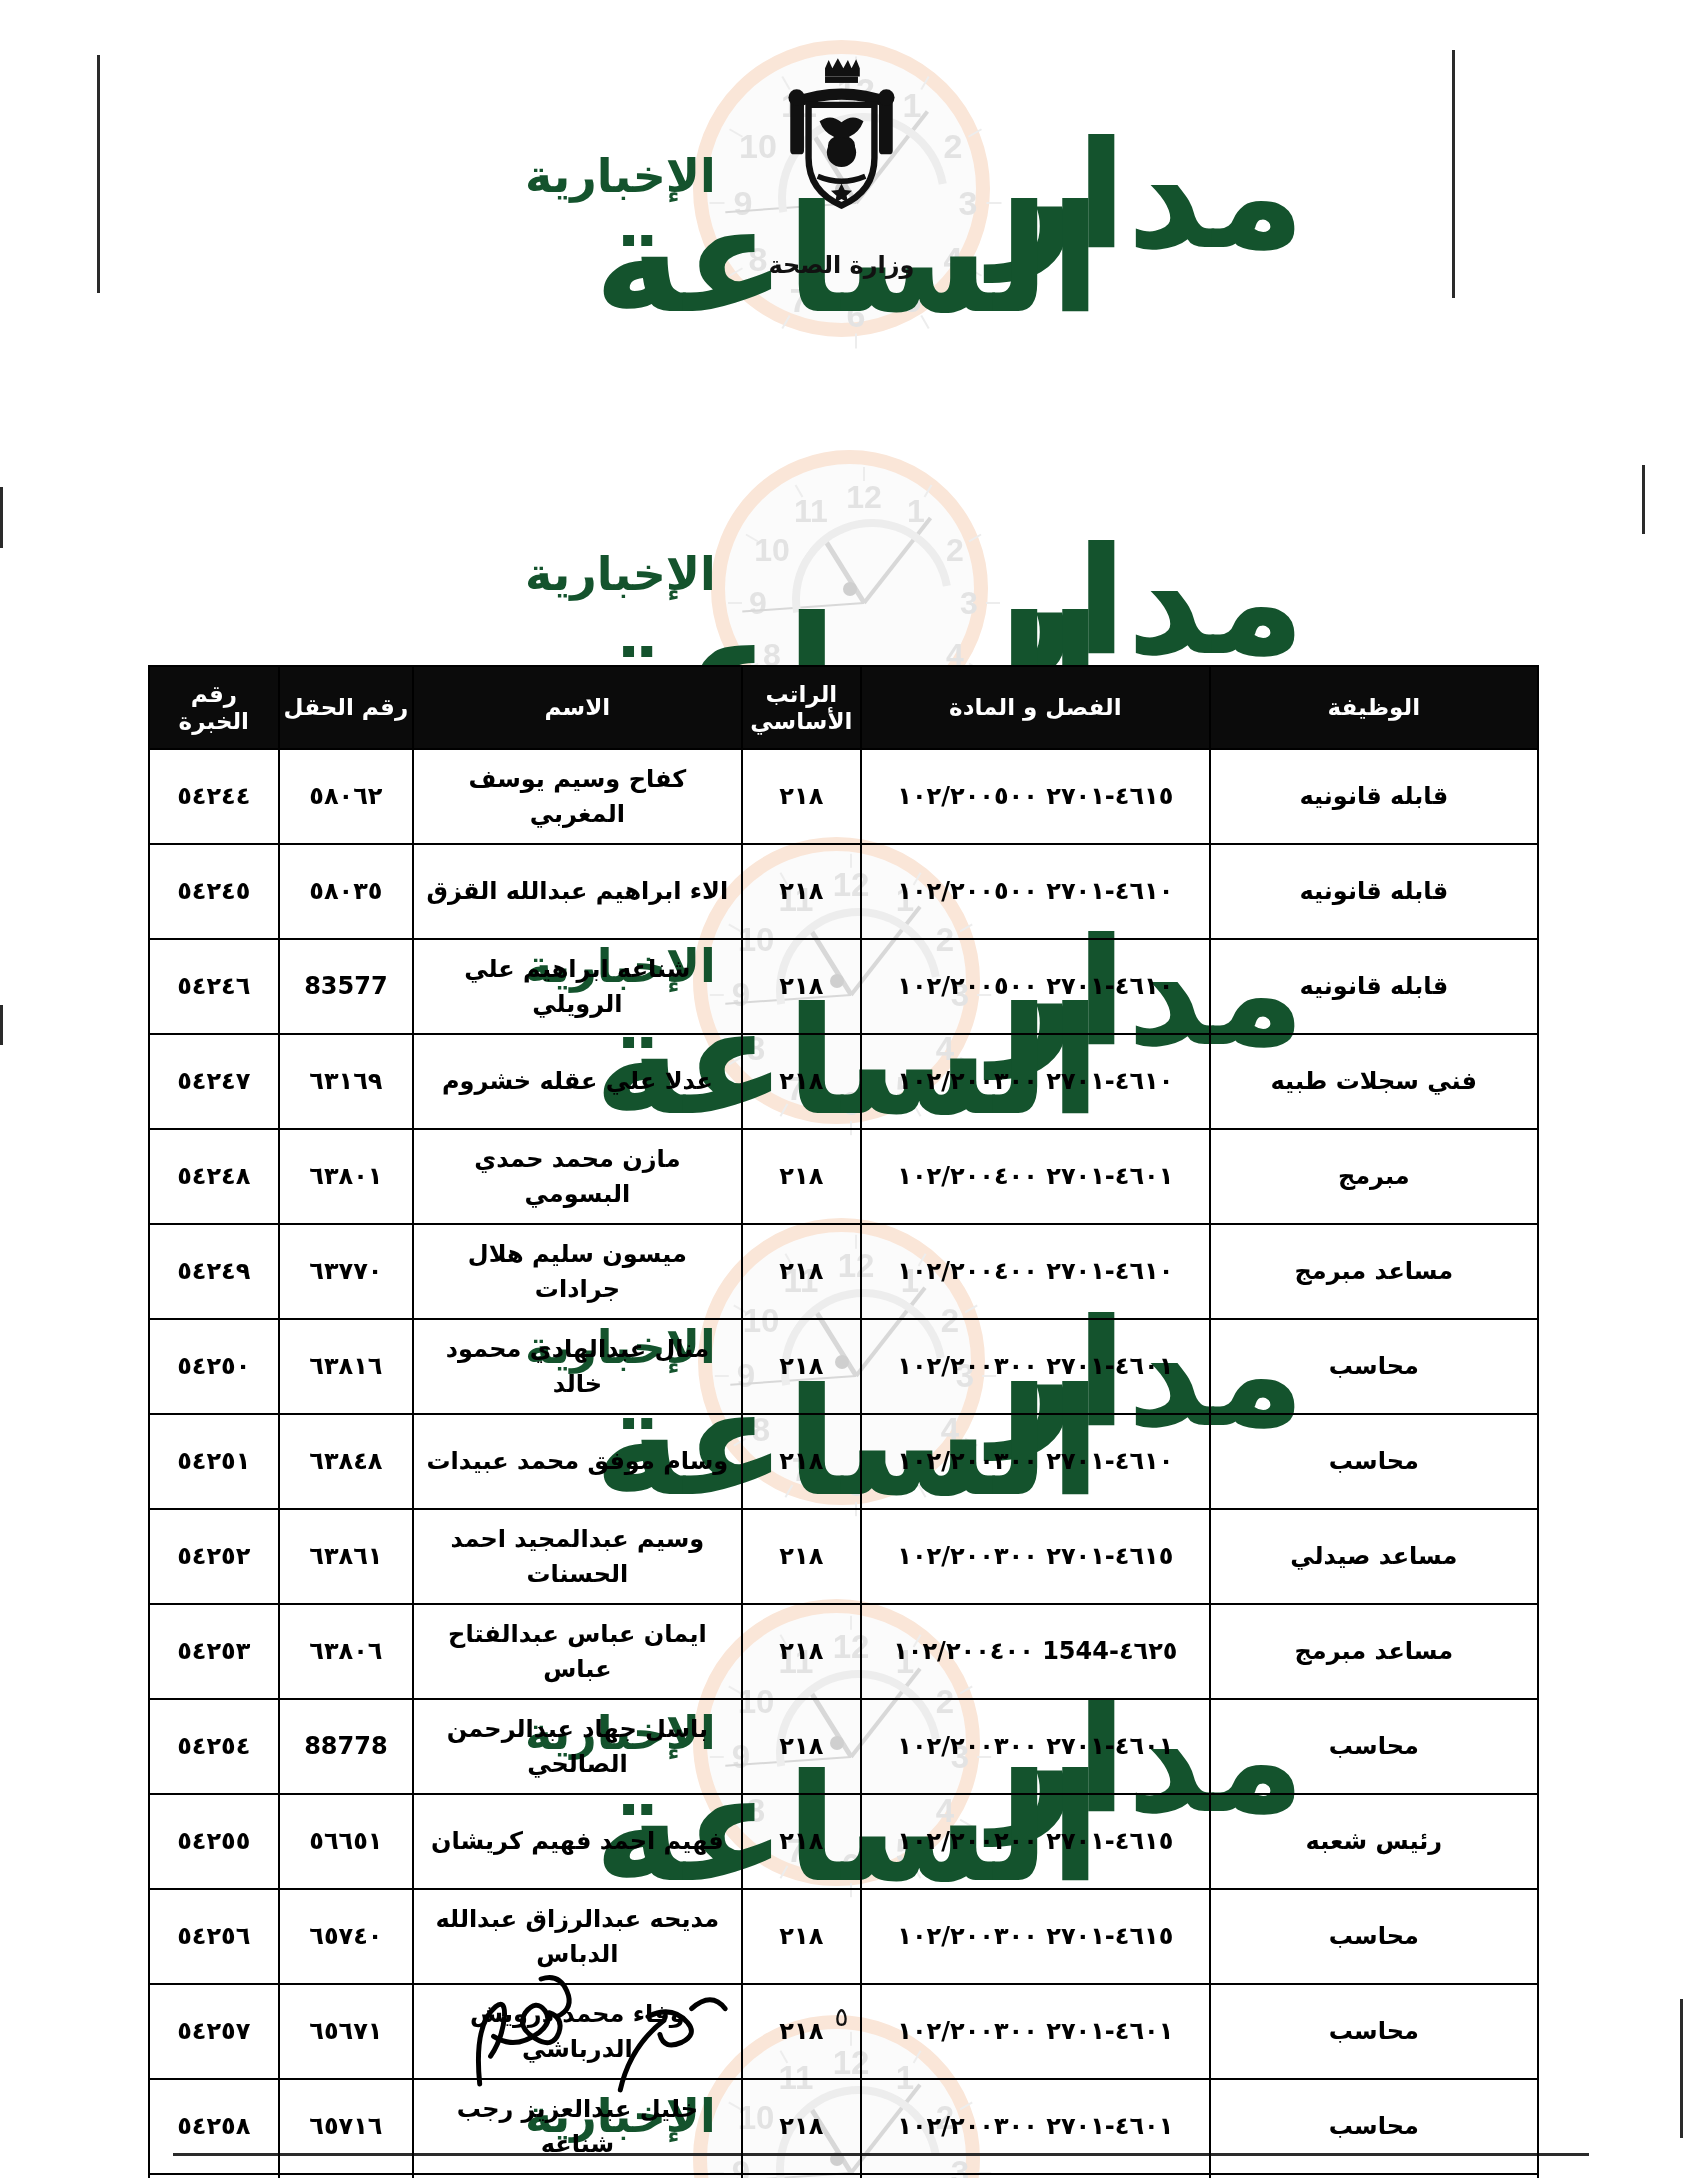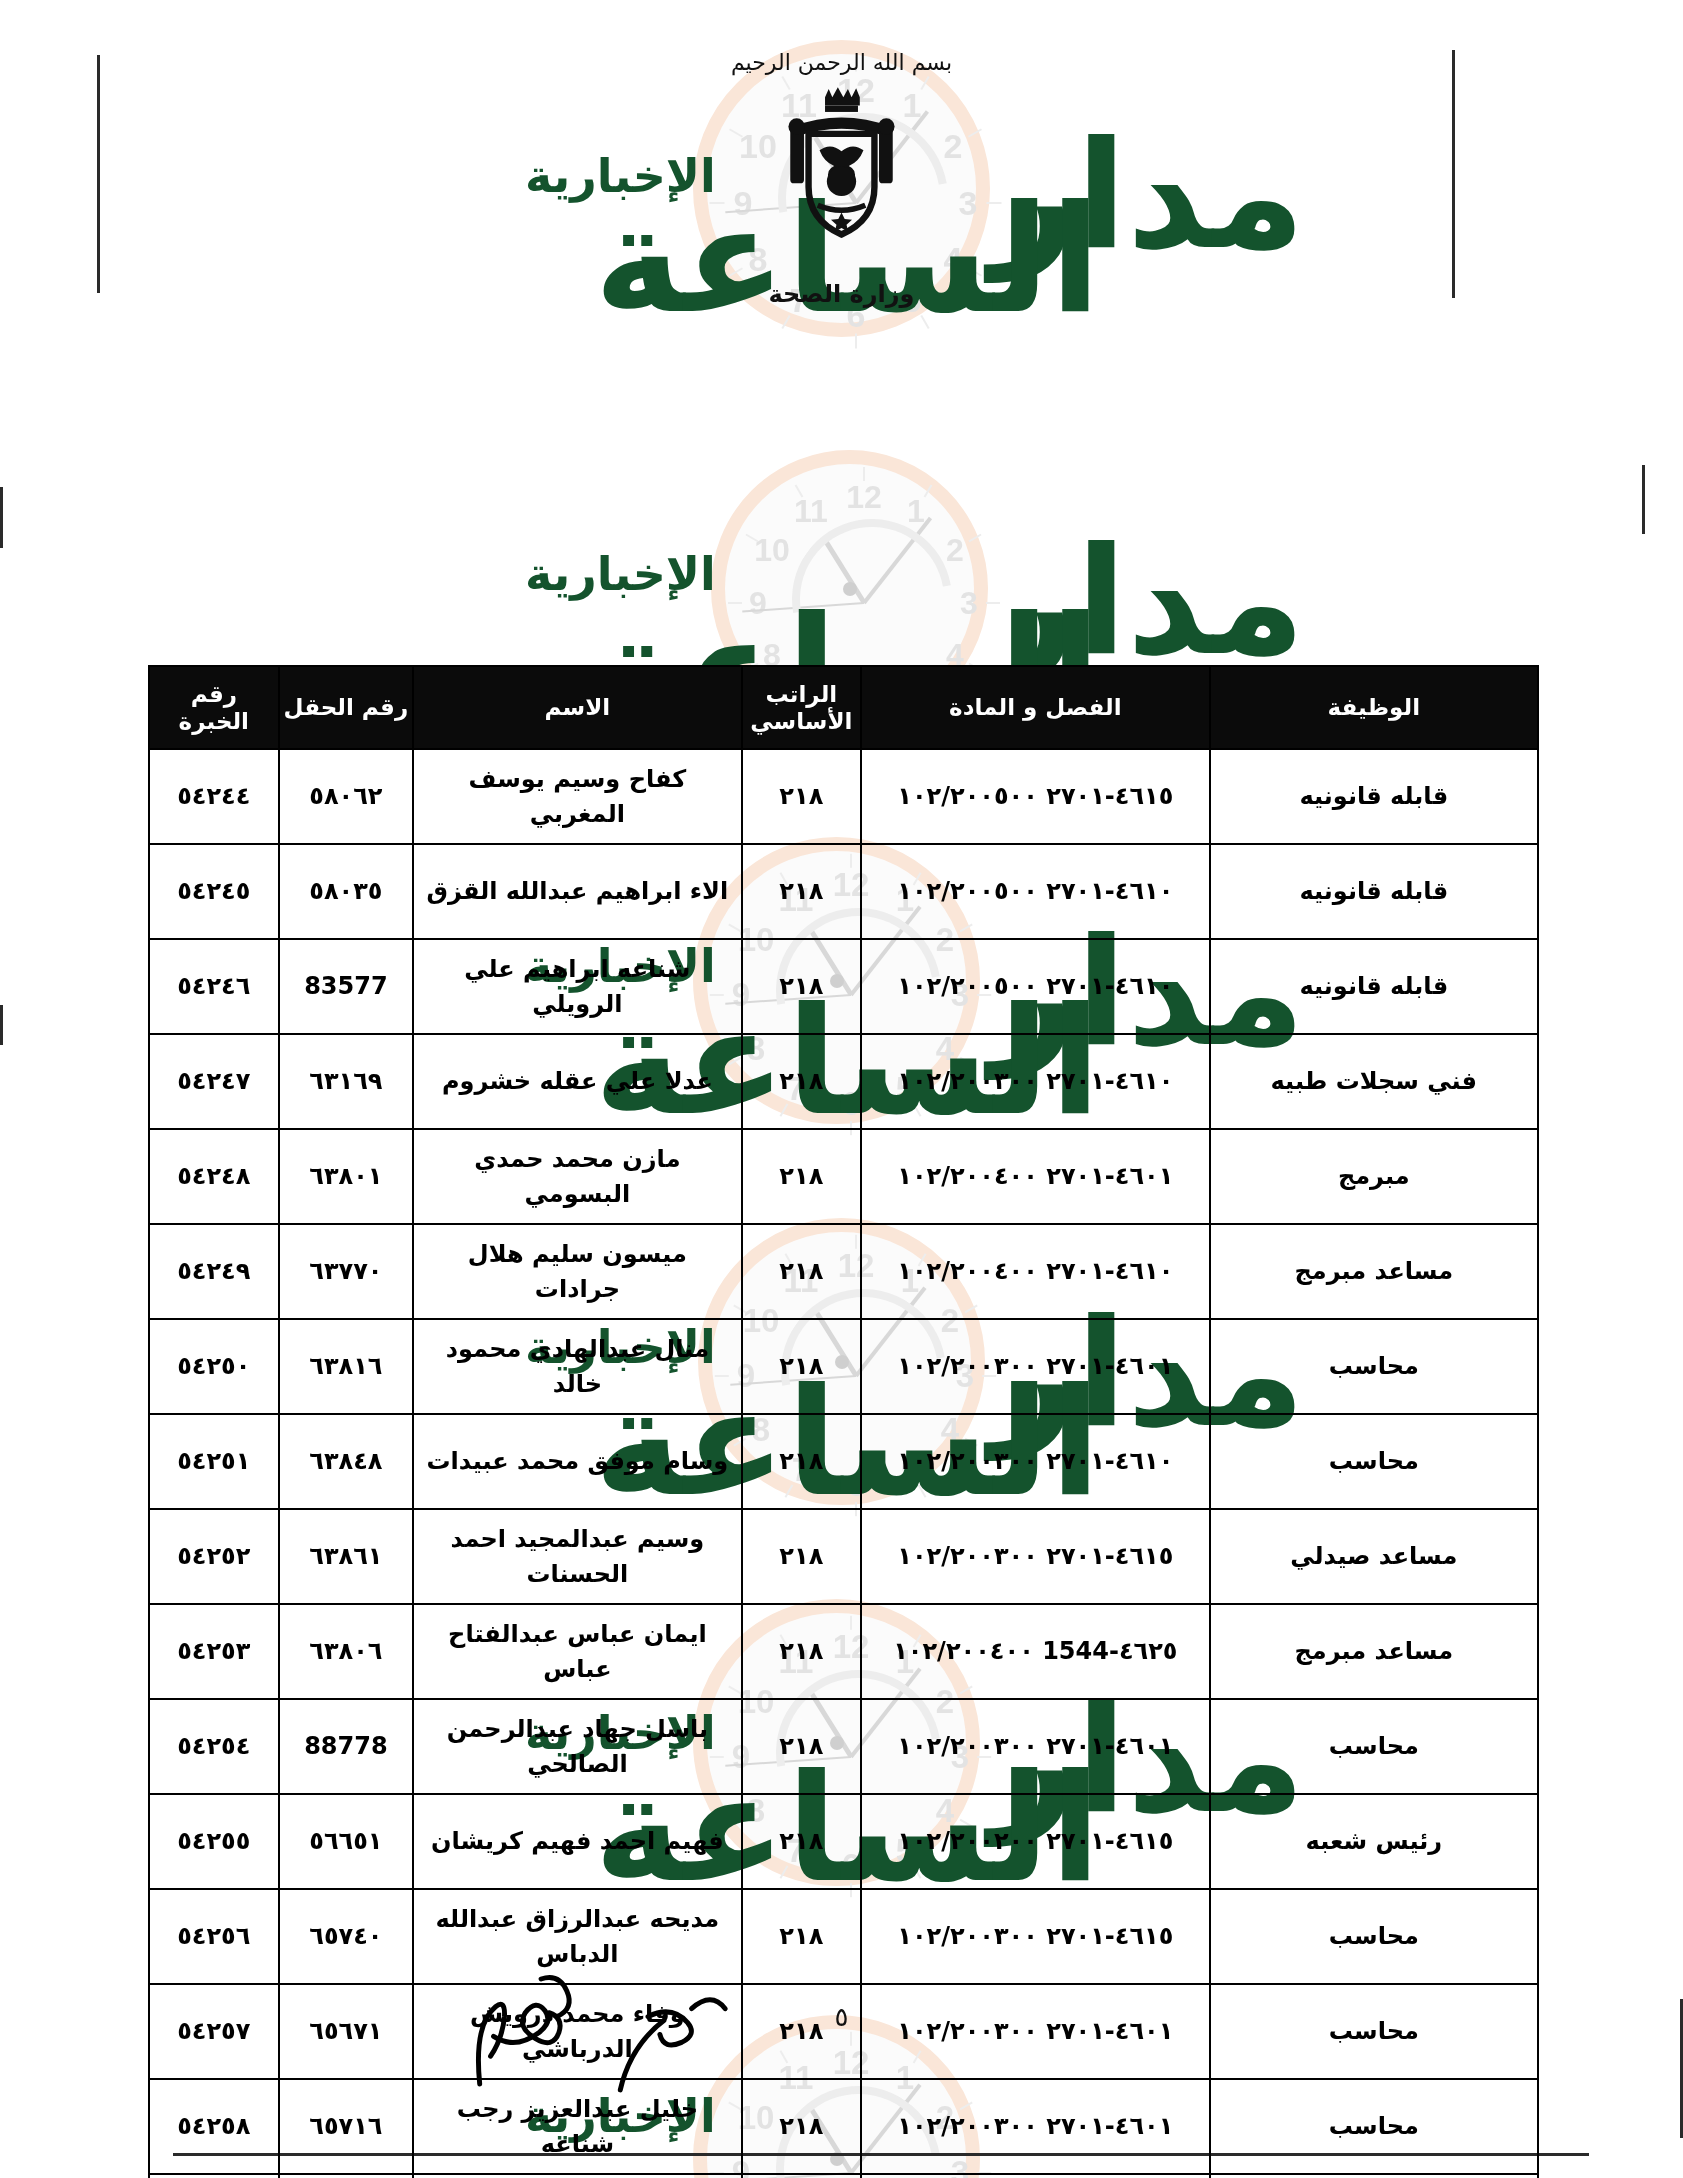--- a/index.html
+++ b/index.html
@@ -311,21 +311,20 @@
 
   <div class="edge edge-l1"></div>
   <div class="edge edge-l2"></div>
   <div class="edge edge-l3"></div>
   <div class="edge edge-r1"></div>
   <div class="edge edge-r2"></div>
   <div class="edge edge-bot"></div>
   <div class="edge edge-botr"></div>
 
   <div class="letterhead">
-    <div class="basmala">بسم الله الرحمن الرحيم</div>
 
     <svg class="emblem" viewBox="0 0 160 200">
 
       <path d="M62 20 l4 -9 4 9 6 -11 6 11 5 -9 4 9 5 -10 4 10 v9 H62 z" fill="#111"></path>
       <rect x="62" y="29" width="36" height="7" fill="#111"></rect>
 
       <path d="M26 52 q54 -20 108 0 l-4 11 q-50 -17 -100 0 z" fill="#111"></path>
 
       <rect x="24" y="52" width="15" height="62" rx="4" fill="#111"></rect>
       <rect x="121" y="52" width="15" height="62" rx="4" fill="#111"></rect>

